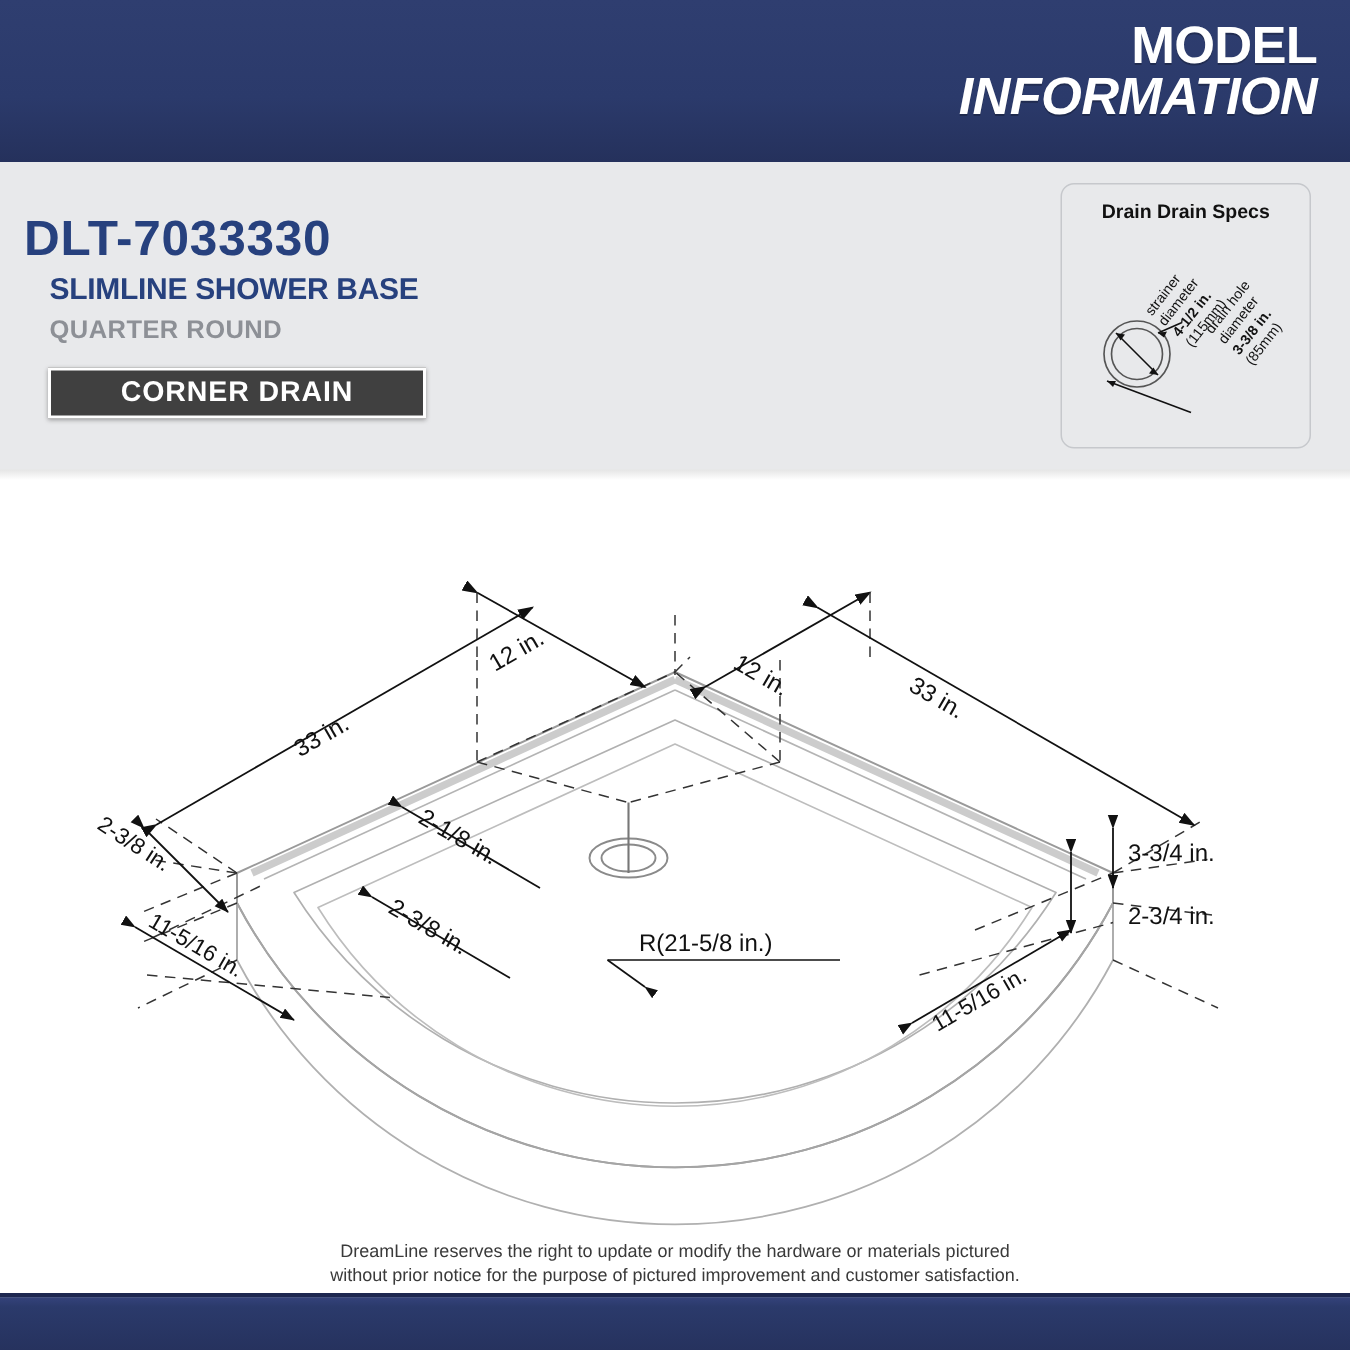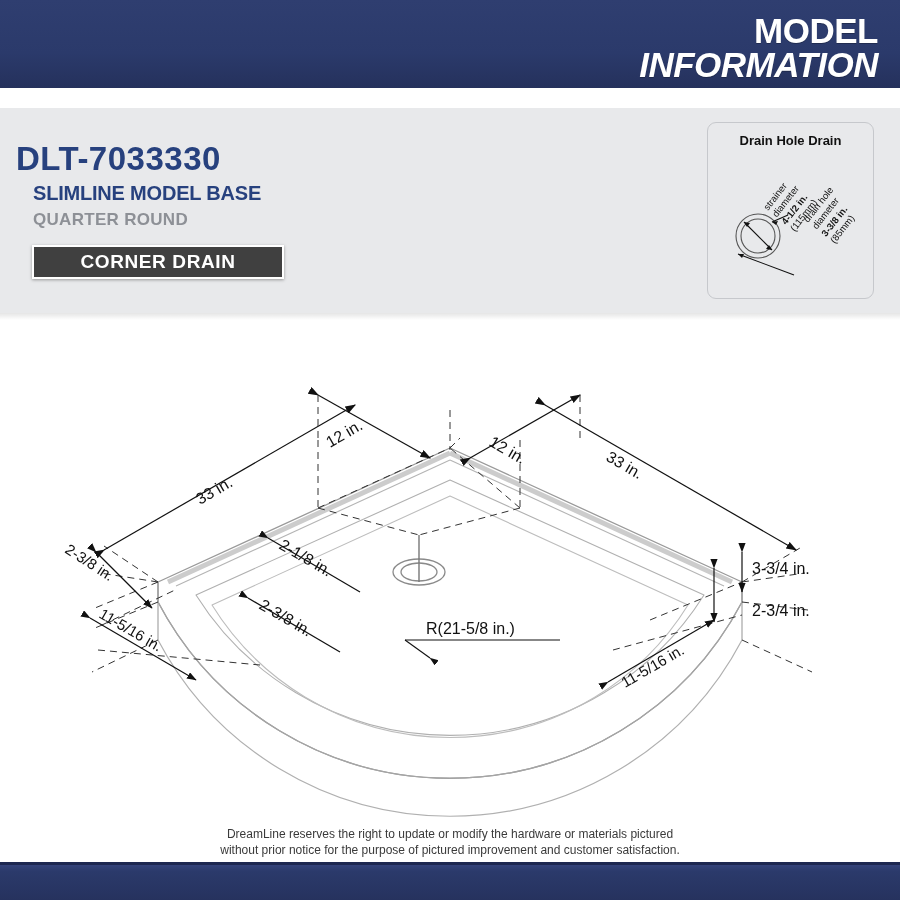--- a/index.html
+++ b/index.html
@@ -12,21 +12,21 @@
   }
   .page{
     position:absolute;inset:0;
     width:900px;height:900px;
     background:#ffffff;
     overflow:hidden;
   }
 
   
   .header{
-    position:absolute;left:0;top:0;width:900px;height:88px;
+    position:absolute;left:0;top:0;width:900px;height:108px;
     background:#2b3a6b;
     background-image:linear-gradient(180deg,#2f3e70 0%,#2b3a6b 60%,#25315c 100%);
   }
   .header-title{
     position:absolute;right:22px;top:14px;
     text-align:right;
     color:#ffffff;
     font-weight:bold;
     font-size:35px;
     line-height:0.97;
@@ -123,26 +123,26 @@
       <span>MODEL</span>
       <span class="l2">INFORMATION</span>
     </div>
   </div>
   <div class="header-shadow"></div>
 
   <div class="infoband"></div>
   <div class="band-shadow"></div>
 
   <div class="model-no">DLT-7033330</div>
-  <div class="model-sub">SLIMLINE MODEL BASE</div>
+  <div class="model-sub">SLIMLINE SHOWER BASE</div>
   <div class="model-type">QUARTER ROUND</div>
   <div class="drain-badge">CORNER DRAIN</div>
 
   <div class="specs-box">
-    <div class="specs-title">Drain Hole Drain</div>
+    <div class="specs-title">Drain Drain Specs</div>
     <svg class="specs-svg" viewBox="0 0 165 175">
 
       <circle cx="50" cy="113" r="22" fill="none" stroke="#555" stroke-width="1.1"></circle>
       <circle cx="50" cy="113" r="17" fill="none" stroke="#555" stroke-width="1.1"></circle>
 
       <g stroke="#111" stroke-width="1.1" fill="none">
         <line x1="36" y1="99" x2="64" y2="127"></line>
       </g>
       <polygon points="36,99 42,100 39,104" fill="#111"></polygon>
       <polygon points="64,127 58,126 61,122" fill="#111"></polygon>

